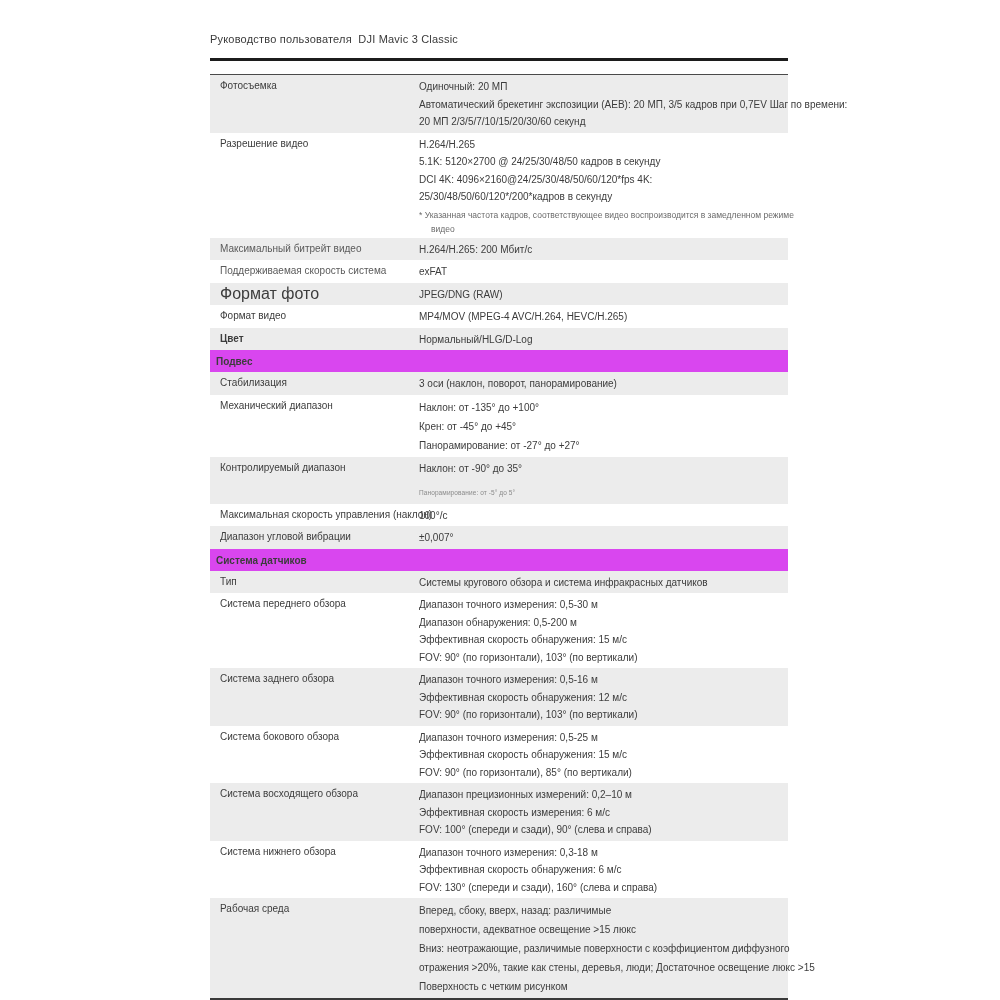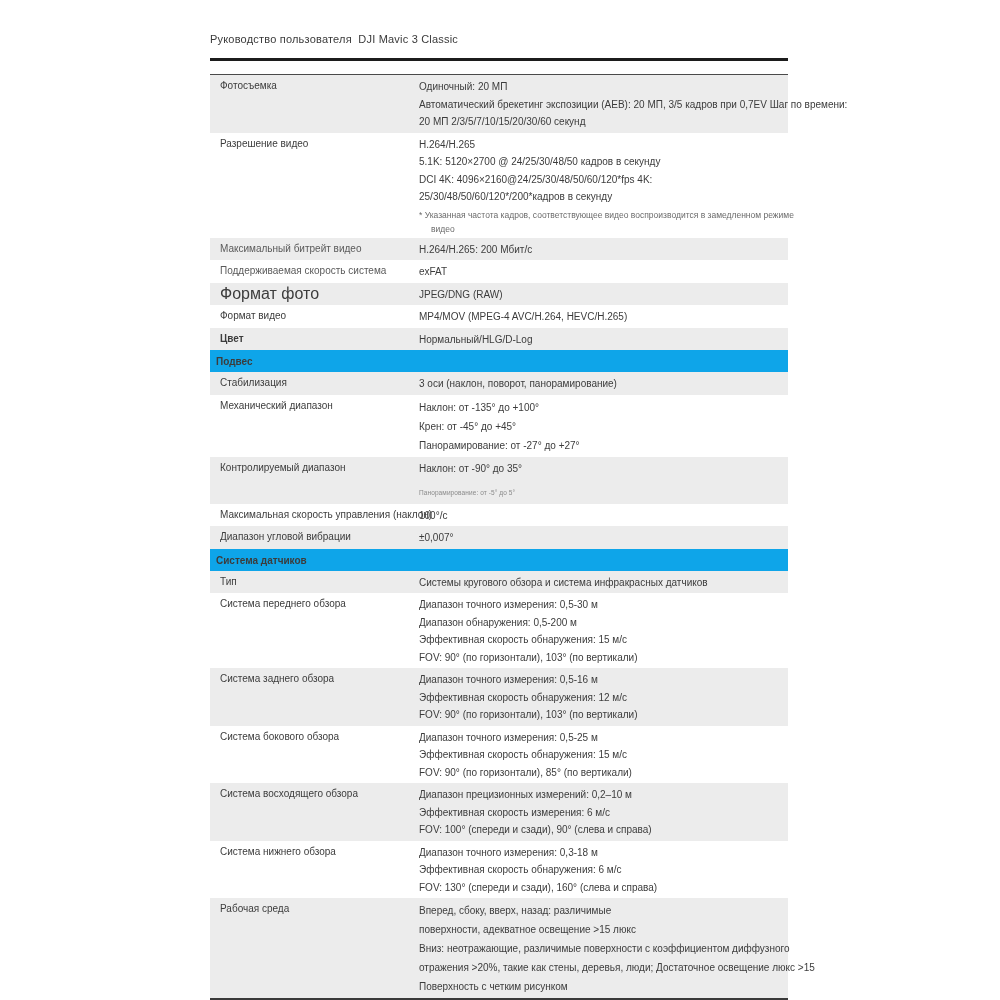--- a/index.html
+++ b/index.html
@@ -39,21 +39,21 @@
     border-bottom: 2px solid #3a3a3a;
     font-size: 10px;
   }
   .row {
     display: flex;
     align-items: flex-start;
     padding: 2px 0 2px 4px;
   }
   .row.stripe { background: #ececec; }
   .row.section {
-    background: #0ea5e9;
+    background: #d946ef;
     padding: 3px 0;
   }
   .cell-label {
     width: 200px;
     flex: 0 0 200px;
     padding: 1px 4px 0 6px;
     line-height: 15px;
     white-space: nowrap;
     color: #3c3c3c;
   }

